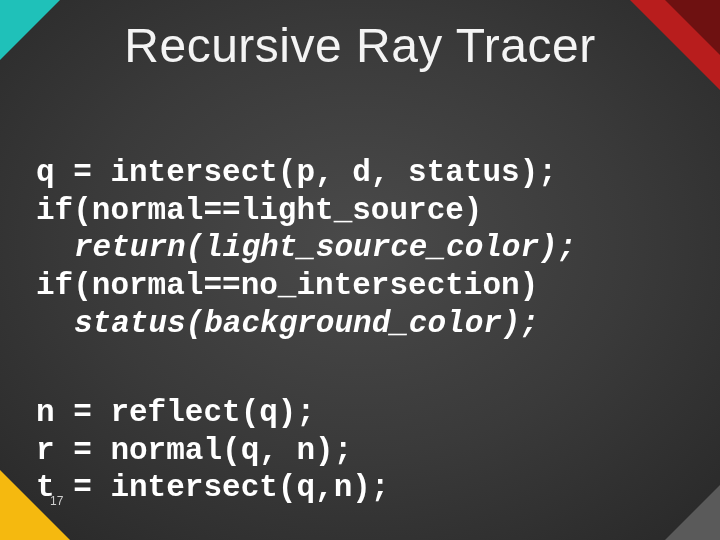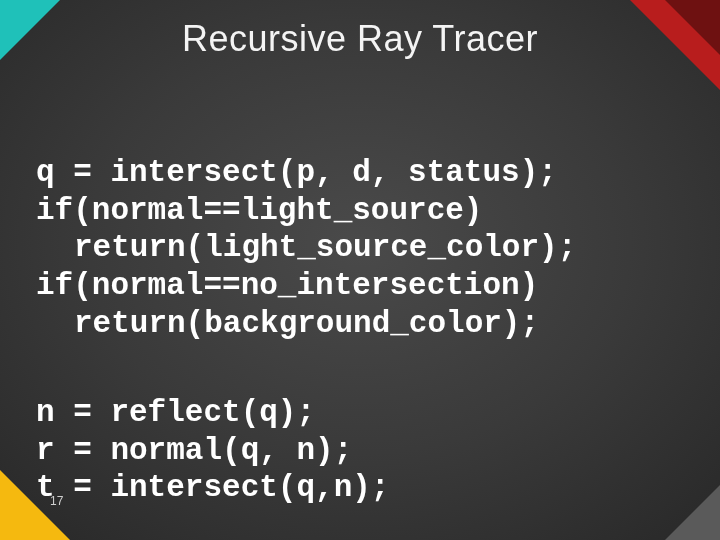--- a/index.html
+++ b/index.html
@@ -42,39 +42,39 @@
     border-top: 55px solid rgba(0,0,0,0.4);
     border-left: 55px solid transparent;
   }
 
   .title {
     position: absolute;
     top: 18px;
     left: 0; right: 0;
     text-align: center;
     color: #f4f4f4;
-    font-size: 36px;
+    font-size: 48px;
     font-weight: 400;
     letter-spacing: 0.5px;
   }
 
   .code-block {
     position: absolute;
     left: 36px;
     font-family: "Courier New", Courier, monospace;
     font-weight: bold;
     font-size: 31px;
     color: #ffffff;
     line-height: 1.22;
     white-space: pre;
   }
   .block1 { top: 116px; }
   .block2 { top: 356px; }
 
-  .indent { padding-left: 38px; display: inline-block; }
+  .indent { padding-left: 38px; display: inline-block; font-style: italic; }
 
   .slide-number {
     position: absolute;
     left: 50px;
     bottom: 32px;
     font-size: 12px;
     color: #d0d0d0;
     font-family: Arial, sans-serif;
   }
 </style>
@@ -87,21 +87,21 @@
 <div class="corner corner-bl"></div>
 <div class="corner corner-br"></div>
 
 <h1 class="title">Recursive Ray Tracer</h1>
 
 <div class="code-block block1">
 <span>q = intersect(p, d, status);</span>
 <span>if(normal==light_source)</span>
 <span class="indent">return(light_source_color);</span>
 <span>if(normal==no_intersection)</span>
-<span class="indent">return(background_color);</span>
+<span class="indent">status(background_color);</span>
 </div>
 
 <div class="code-block block2">
 <span>n = reflect(q);</span>
 <span>r = normal(q, n);</span>
 <span>t = intersect(q,n);</span>
 </div>
 
 <div class="slide-number">17</div>
 

